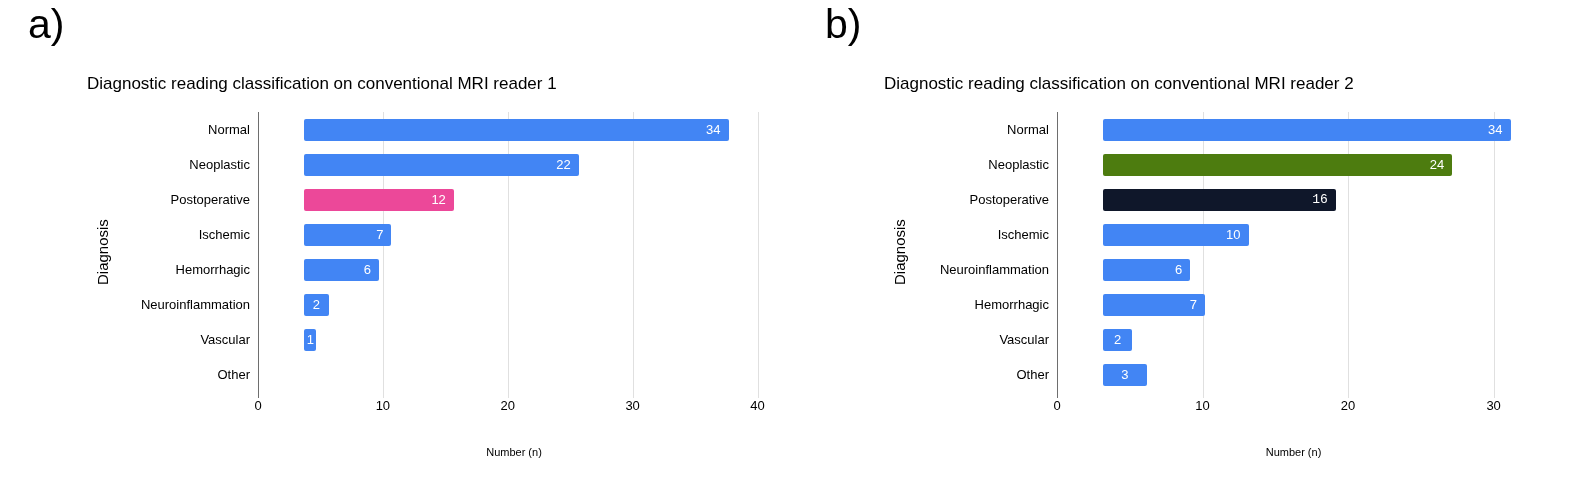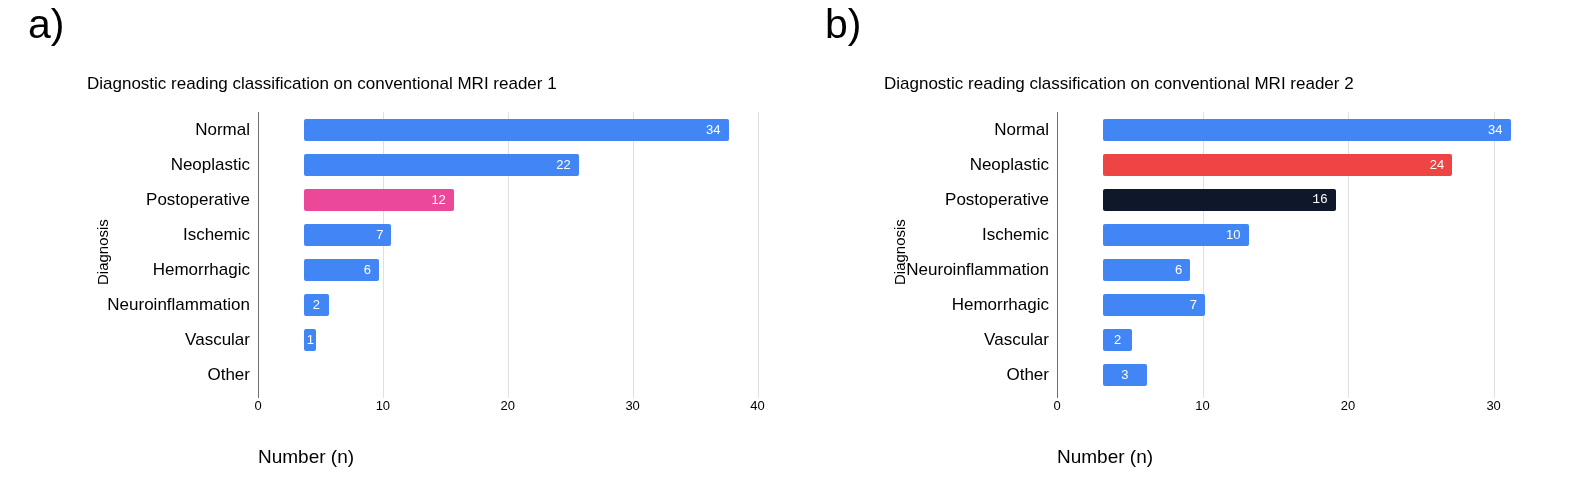--- a/index.html
+++ b/index.html
@@ -41,21 +41,21 @@
   .labels {
     position: absolute;
     top: 112px; left: 0;
     width: 250px; height: 280px;
   }
   .panel-b .labels { width: 252px; }
   .cat-label {
     height: 35px;
     line-height: 35px;
     text-align: right;
-    font-size: 17px;
+    font-size: 13px;
     color: #000;
     white-space: nowrap;
   }
   .plot {
     position: absolute;
     top: 112px;
     height: 280px;
   }
   .panel-a .plot { left: 258px; width: 512px; }
   .panel-b .plot { left: 260px; width: 473px; }
@@ -102,21 +102,22 @@
   .tick {
     position: absolute;
     top: 0;
     transform: translateX(-50%);
     font-size: 13px;
     color: #000;
   }
   .x-axis-title {
     position: absolute;
     top: 446px;
-    font-size: 19px;
+    text-align: center;
+    font-size: 11px;
     color: #000;
   }
   .panel-a .x-axis-title { left: 258px; width: 512px; }
   .panel-b .x-axis-title { left: 260px; width: 473px; }
 </style>
 </head>
 <body>
 
 <div class="figure">
 
@@ -204,21 +205,21 @@
         <div class="gridline zero" style="left: 0%;"></div>
         <div class="gridline" style="left: 30.7692%;"></div>
         <div class="gridline" style="left: 61.5385%;"></div>
         <div class="gridline" style="left: 92.3077%;"></div>
         <div class="bar-row">
           <div class="bar" style="width: 86.1538%; background: rgb(66, 133, 244);">
             <span class="bar-value">34</span>
           </div>
         </div>
         <div class="bar-row">
-          <div class="bar" style="width: 73.8462%; background: #ef4444;">
+          <div class="bar" style="width: 73.8462%; background: #4d7c0f;">
             <span class="bar-value">24</span>
           </div>
         </div>
         <div class="bar-row">
           <div class="bar" style="width: 49.2308%; background: #0f172a; font-family: Liberation Mono, monospace;">
             <span class="bar-value">16</span>
           </div>
         </div>
         <div class="bar-row">
           <div class="bar" style="width: 30.7692%; background: rgb(66, 133, 244);">

